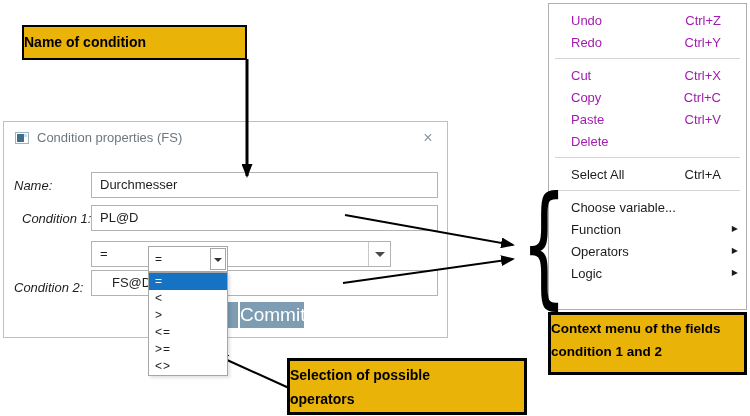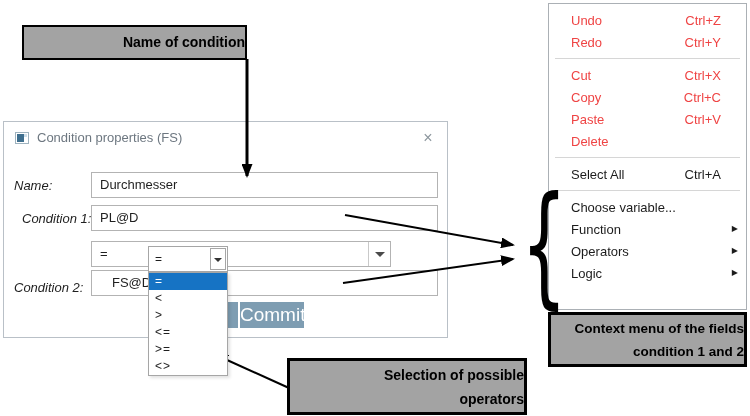--- a/index.html
+++ b/index.html
@@ -96,41 +96,41 @@
   .ctxmenu {
     position:absolute; left:548px; top:3px; width:199px; height:307px;
     background:#fff; border:1px solid #abb0b5; padding-top:5px; z-index:2;
   }
   .mi {
     height:22px; display:flex; align-items:center; justify-content:space-between;
     padding:0 25px 0 22px; font-size:13px; position:relative; cursor:default;
   }
   .mi .lbl { white-space:nowrap; }
   .mi .sc  { white-space:nowrap; }
-  .mi.disabled { color:#ef4444;justify-content:space-between; }
+  .mi.disabled { color:#a21caf;justify-content:space-between; }
   .mi.enabled  { color:#1c1c1c; }
   .mi .sub {
     position:absolute; right:8px; top:6px; font-size:8px; color:#1c1c1c;
   }
   .msep { border-top:1px solid #d6d6d6; margin:5px 6px; }
   
   .callout {
-    position:absolute; background:#a3a3a3; border:2px solid #000;
-    color:#000; font-weight:bold; text-align:right; z-index:4;
+    position:absolute; background:#eab308; border:2px solid #000;
+    color:#000; font-weight:bold; text-align:left; z-index:4;
   }
   .co-name {
     left:22px; top:25px; width:225px; height:35px;
     font-size:14px; line-height:30px;
   }
   .co-ops {
     left:287px; top:358px; width:240px; height:57px;
     border-width:3px; font-size:14px; line-height:24px; padding-top:2px;
   }
   .co-ctx {
-    left:548px; top:312px; width:199px; height:55px;
+    left:548px; top:312px; width:199px; height:63px;
     border-width:3px; font-size:13.5px; line-height:23px; padding-top:2px;
   }
   
   .arrows {
     position:absolute; left:0; top:0; width:750px; height:416px;
     z-index:5; pointer-events:none;
   }
   .brace {
     position:absolute; left:521px; top:181px; width:34px; height:130px;
     font-family:"DejaVu Sans", sans-serif; font-size:132px; line-height:126px;

